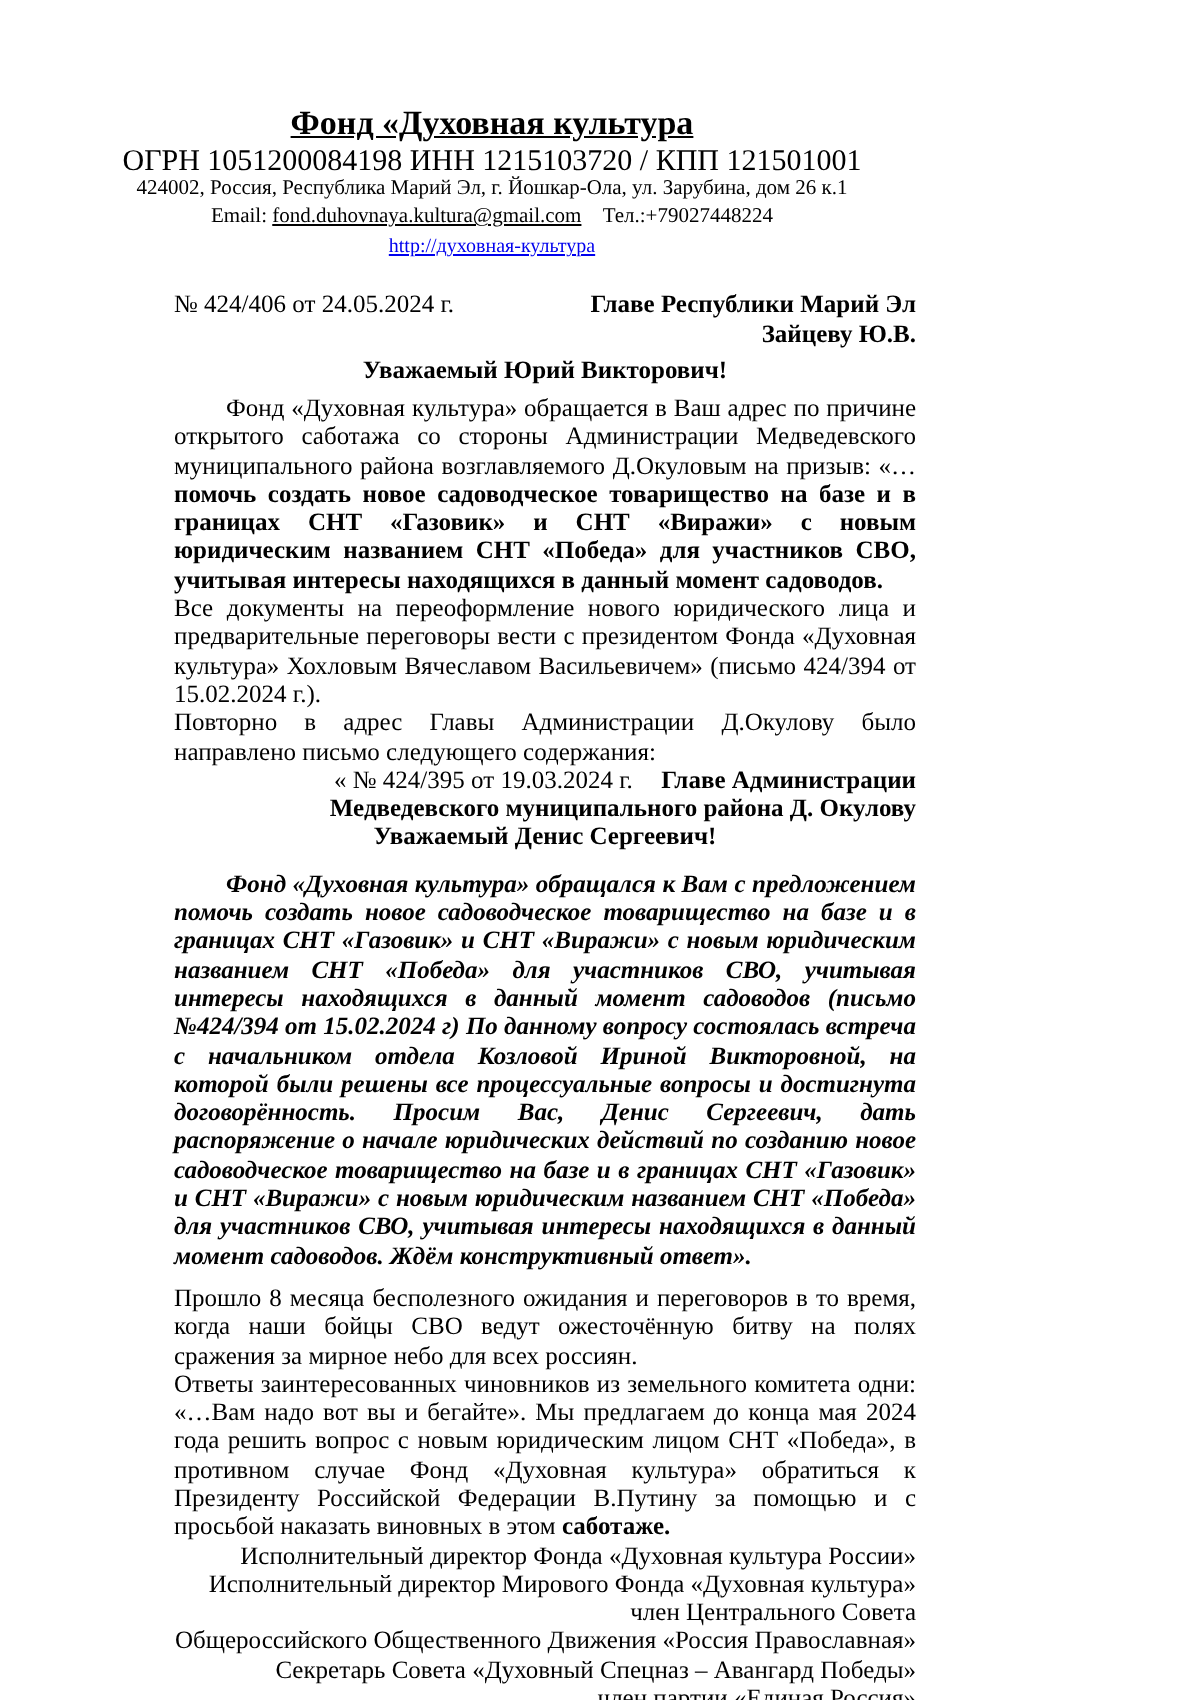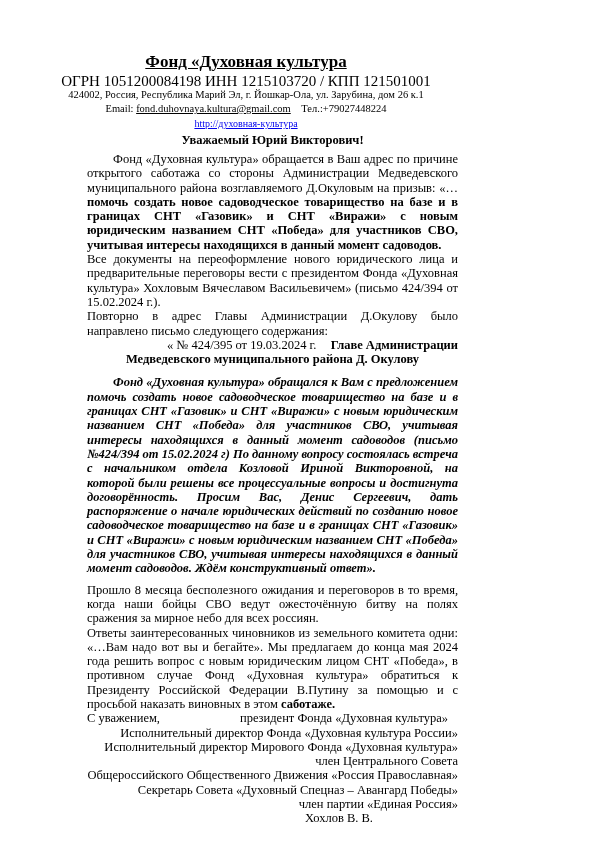--- a/index.html
+++ b/index.html
@@ -30,21 +30,21 @@
 
   .salutation { text-align:center; font-weight:bold; font-size:12.5px; line-height:15px; margin-top:3px; }
 
   .body-p { margin:0; text-align:justify; font-size:12.5px; line-height:14.3px; }
   .first-p { margin-top:4px; }
   .indent { text-indent:26px; }
 
   .q-ref-row { display:flex; justify-content:space-between; font-size:12.5px; line-height:14.3px; }
   .q-ref-left { margin-left:80px; }
   .q-bold { font-weight:bold; }
-  .q-addressee { text-align:center; font-weight:bold; font-size:12.5px; line-height:14.3px; }
+  .q-addressee { text-align:right; font-weight:bold; font-size:12.5px; line-height:14.3px; }
   .q-salutation { text-align:center; font-weight:bold; font-size:12.5px; line-height:14.3px; }
   .quoted-body { margin-top:9px; font-style:italic; font-weight:bold; }
 
   .after-quote { margin-top:7px; }
 
   .closing-row { display:flex; justify-content:space-between; font-size:12.5px; line-height:14.3px; }
   .closing-left { white-space:nowrap; }
   .sig-line { text-align:right; font-size:12.5px; line-height:14.3px; }
   .sig-first { padding-right:10px; }
   .sig-name { text-align:right; font-size:12.5px; line-height:14.3px; padding-right:85px; }
@@ -61,42 +61,46 @@
     <div class="lh-contact">
       <span>Email:</span>
       <a class="email-link" href="#">fond.duhovnaya.kultura@gmail.com</a>
       <span class="phone">Тел.:+79027448224</span>
     </div>
     <div class="lh-url">
       <a class="site-link" href="#">http://духовная-культура</a>
     </div>
   </div>
 
+  <div class="ref-row">
+    <span class="ref-left">№ 424/406 от 24.05.2024 г.</span>
+    <span class="ref-right">
+      <span>Главе Республики Марий Эл</span><br>
+      <span>Зайцеву Ю.В.</span>
+    </span>
+  </div>
 
   <div class="salutation">Уважаемый Юрий Викторович!</div>
 
   <p class="body-p indent first-p"><span>Фонд «Духовная культура» обращается в Ваш адрес по причине открытого саботажа со стороны Администрации Медведевского муниципального района возглавляемого Д.Окуловым на призыв: «…</span><span style="font-weight: bold;">помочь создать новое садоводческое товарищество на базе и в границах СНТ «Газовик» и СНТ «Виражи» с новым юридическим названием СНТ «Победа» для участников СВО, учитывая интересы находящихся в данный момент садоводов.</span></p>
   <p class="body-p"><span>Все документы на переоформление нового юридического лица и предварительные переговоры вести с президентом Фонда «Духовная культура» Хохловым Вячеславом Васильевичем» (письмо 424/394 от 15.02.2024 г.).</span></p>
   <p class="body-p"><span>Повторно в адрес Главы Администрации Д.Окулову было направлено письмо следующего содержания:</span></p>
 
   <div class="q-ref-row">
     <span class="q-ref-left">« № 424/395 от 19.03.2024 г.</span>
     <span class="q-bold">Главе Администрации</span>
   </div>
   <div class="q-addressee">Медведевского муниципального  района Д. Окулову</div>
+  <div class="q-salutation">Уважаемый Денис Сергеевич!</div>
 
   <p class="body-p indent quoted-body"><span style="font-weight: bold; font-style: italic;">Фонд «Духовная культура» обращался к Вам с предложением помочь создать новое садоводческое товарищество на базе и в границах СНТ «Газовик» и СНТ «Виражи» с новым юридическим названием СНТ «Победа» для участников СВО, учитывая интересы находящихся в данный момент садоводов (письмо №424/394 от 15.02.2024 г) По данному вопросу состоялась встреча с начальником отдела Козловой Ириной Викторовной, на которой были решены все процессуальные вопросы и достигнута договорённость. Просим Вас, Денис Сергеевич, дать распоряжение о начале юридических действий по созданию новое садоводческое товарищество на базе и в границах СНТ «Газовик» и СНТ «Виражи» с новым юридическим названием СНТ «Победа» для участников СВО, учитывая интересы находящихся в данный момент садоводов. Ждём конструктивный ответ».</span></p>
 
   <p class="body-p after-quote"><span>Прошло 8 месяца </span><span style="font-weight: normal;">бесполезного</span><span> ожидания и переговоров в то время, когда наши бойцы СВО ведут ожесточённую битву на полях сражения за мирное небо для всех россиян.</span></p>
   <p class="body-p"><span>Ответы заинтересованных чиновников из земельного комитета одни: «…Вам надо вот вы и бегайте». Мы предлагаем до конца мая 2024 года решить вопрос с новым юридическим лицом СНТ «Победа», в противном случае Фонд «Духовная культура» обратиться к Президенту Российской Федерации В.Путину за помощью и с просьбой наказать виновных в этом </span><span style="font-weight: bold;">саботаже.</span></p>
 
-  <div class="closing-row">
-    <span class="closing-left">С уважением,</span>
-    <span class="sig-line sig-first">президент  Фонда «Духовная культура»</span>
-  </div>
   <div class="sig-line">Исполнительный директор Фонда «Духовная культура России»</div>
   <div class="sig-line">Исполнительный директор Мирового Фонда «Духовная культура»</div>
   <div class="sig-line">член Центрального Совета</div>
   <div class="sig-line">Общероссийского Общественного Движения «Россия Православная»</div>
   <div class="sig-line">Секретарь Совета «Духовный Спецназ – Авангард Победы»</div>
   <div class="sig-line">член партии «Единая Россия»</div>
   <div class="sig-name">Хохлов В. В.</div>
 
 </div>
 

